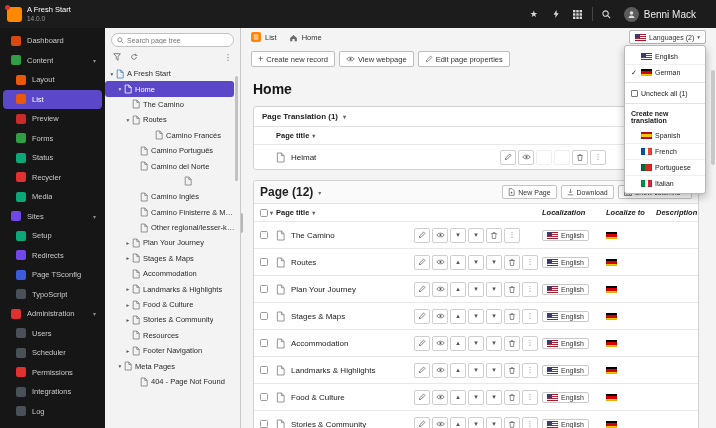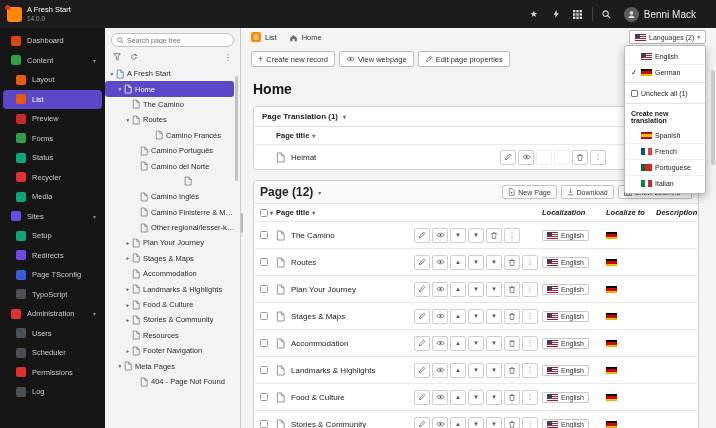--- a/index.html
+++ b/index.html
@@ -258,20 +258,25 @@
     <span class="mi-label">Scheduler</span>
 
   </div>
     <div class="mitem indent">
     <span class="mi-icon" style="background: rgb(224, 49, 49);"></span>
     <span class="mi-label">Permissions</span>
 
   </div>
     <div class="mitem indent">
     <span class="mi-icon" style="background: rgb(73, 80, 87);"></span>
+    <span class="mi-label">Integrations</span>
+
+  </div>
+    <div class="mitem indent">
+    <span class="mi-icon" style="background: rgb(73, 80, 87);"></span>
     <span class="mi-label">Log</span>
 
   </div>
   </div>
 
 <div class="pagetree">
   <div class="pt-search">
     <svg width="7" height="7" viewBox="0 0 10 10">
         <circle cx="4" cy="4" r="3" fill="none" stroke="#8a8a8a" stroke-width="1.3"></circle>
         <path d="M6.3 6.3L9 9" stroke="#8a8a8a" stroke-width="1.3"></path>

